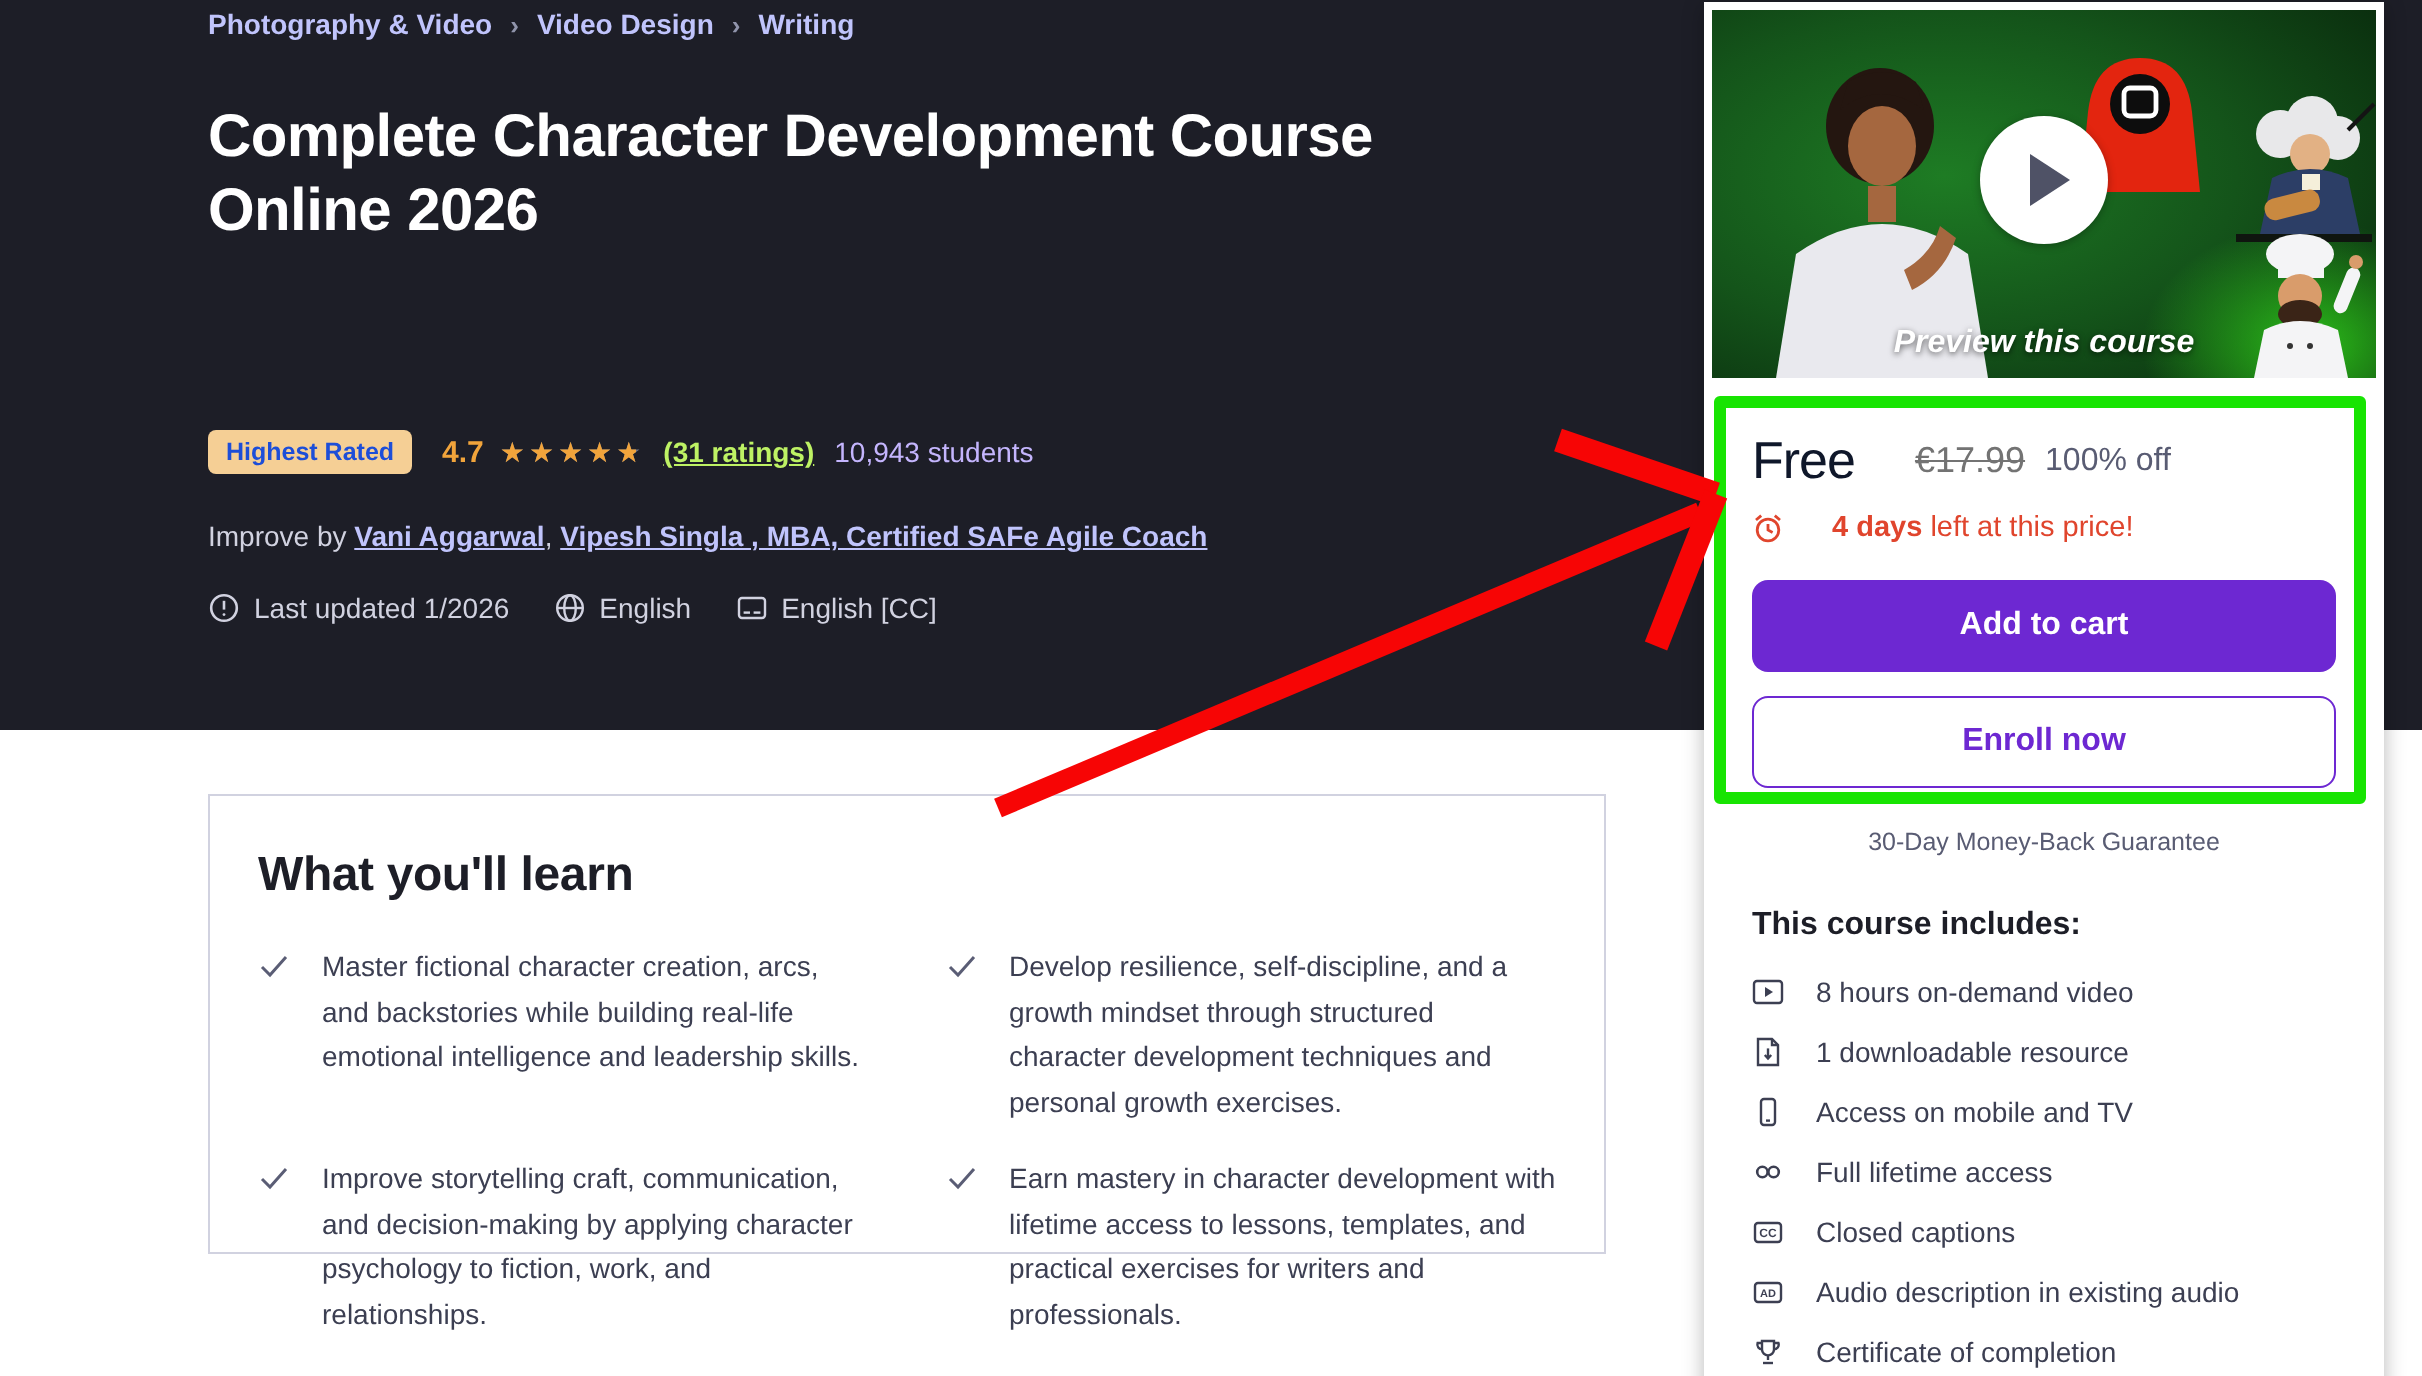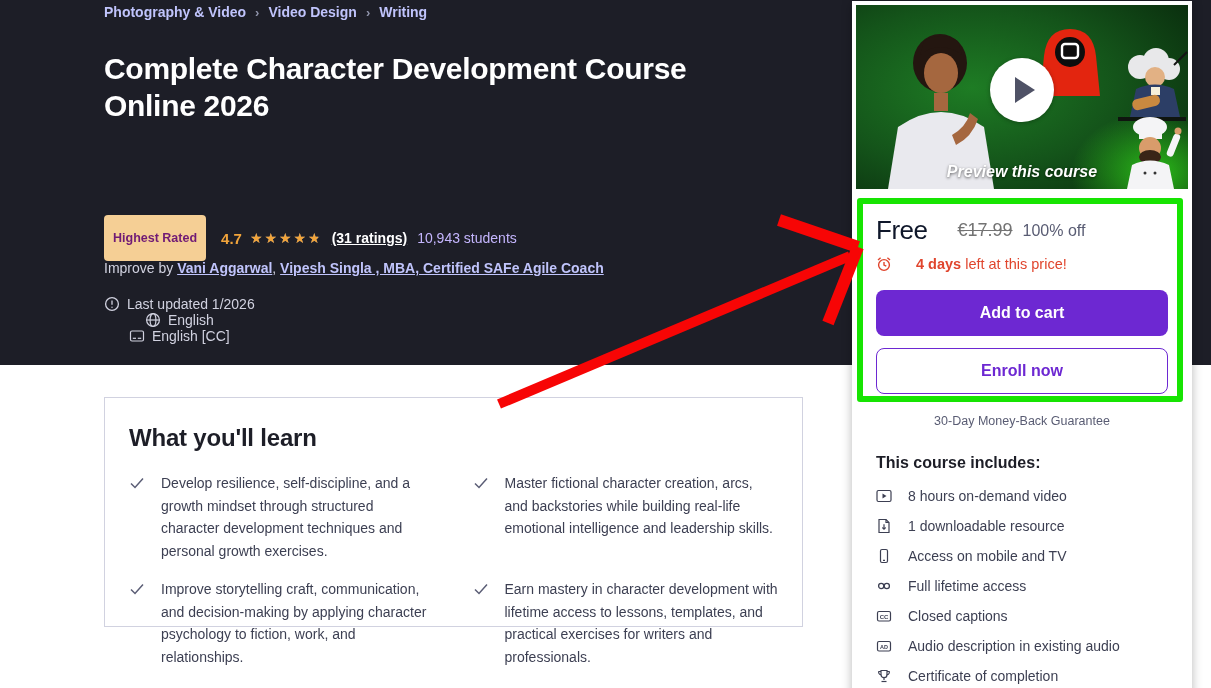--- a/index.html
+++ b/index.html
@@ -18,36 +18,36 @@
   .breadcrumb .crumb { cursor:pointer; }
   .breadcrumb .sep { color:#9094ab; font-size:13px; font-weight:bold; }
 
   .course-title { position:absolute; left:104px; top:50px; width:645px; margin:0;
     font-size:30px; line-height:37px; font-weight:bold; color:#ffffff; letter-spacing:-0.3px; }
 
   .course-subtitle { position:absolute; left:104px; top:144px; width:688px; margin:0;
     font-size:16.5px; line-height:27px; color:#d1d2e0; }
 
   .badge-row { position:absolute; left:104px; top:215px; display:flex; align-items:center; }
-  .badge { background:#f5cf95; color:#701a75; font-size:12.5px; font-weight:bold;
-    padding:16px 9px; border-radius:4px; }
+  .badge { background:#f5cf95; color:#1d4ed8; font-size:12.5px; font-weight:bold;
+    padding:4px 9px; border-radius:4px; }
   .rating-num { color:#f1a43b; font-weight:bold; font-size:15px; margin-left:15px; }
   .stars-wrap { position:relative; display:inline-block; margin-left:8px; font-size:14px;
     letter-spacing:2px; line-height:1; color:#6e7183; }
   .stars-fill { position:absolute; left:0; top:0; width:94%; overflow:hidden; white-space:nowrap;
     color:#f1a43b; }
-  .ratings-link { color:#ffffff; font-weight:bold; font-size:14px; text-decoration:underline;
+  .ratings-link { color:#bef264; font-weight:bold; font-size:14px; text-decoration:underline;
     margin-left:9px; cursor:pointer; }
   .students { color:#c4b5fd; font-size:14px; margin-left:10px; }
 
   .created-row { position:absolute; left:104px; top:260px; font-size:14px; color:#d1d2e0; }
   .instructor-link { color:#c0c4fc; font-weight:bold; text-decoration:underline; cursor:pointer; }
 
-  .meta-row { position:absolute; left:104px; top:296px; display:flex; align-items:center; 
-    font-size:14px; color:#d1d2e0;flex-direction:column; }
+  .meta-row { position:absolute; left:104px; top:296px; display:flex; align-items:center; gap:22px;
+    font-size:14px; color:#d1d2e0; }
   .meta-item { display:flex; align-items:center; gap:7px; }
   .meta-item svg { display:block; }
 
   
   .learn-panel { position:absolute; left:104px; top:397px; width:699px; height:230px;
     background:#fff; border:1px solid #d1d2e0; padding:26px 24px; }
   .learn-title { margin:0; font-size:24px; font-weight:bold; color:#1d1e27; letter-spacing:-0.2px; }
   .learn-grid { margin-top:20px; display:grid; grid-template-columns:1fr 1fr; column-gap:38px; row-gap:16px; }
   .learn-item { display:flex; gap:16px; }
   .learn-item svg { flex:0 0 16px; margin-top:3px; }
@@ -153,27 +153,27 @@
   </div>
 </div>
 
 <section class="learn-panel">
   <h2 class="learn-title">What you'll learn</h2>
   <div class="learn-grid">
     <div class="learn-item">
       <svg width="16" height="16" viewBox="0 0 16 16" fill="none" stroke="#5a5d75" stroke-width="1.5">
           <polyline points="2,8.5 6,12.5 14,3.5"></polyline>
         </svg>
-      <p>Develop resilience, self-discipline, and a growth mindset through structured character development techniques and personal growth exercises.</p>
+      <p>Master fictional character creation, arcs, and backstories while building real-life emotional intelligence and leadership skills.</p>
     </div>
     <div class="learn-item">
       <svg width="16" height="16" viewBox="0 0 16 16" fill="none" stroke="#5a5d75" stroke-width="1.5">
           <polyline points="2,8.5 6,12.5 14,3.5"></polyline>
         </svg>
-      <p>Master fictional character creation, arcs, and backstories while building real-life emotional intelligence and leadership skills.</p>
+      <p>Develop resilience, self-discipline, and a growth mindset through structured character development techniques and personal growth exercises.</p>
     </div>
     <div class="learn-item">
       <svg width="16" height="16" viewBox="0 0 16 16" fill="none" stroke="#5a5d75" stroke-width="1.5">
           <polyline points="2,8.5 6,12.5 14,3.5"></polyline>
         </svg>
       <p>Improve storytelling craft, communication, and decision-making by applying character psychology to fiction, work, and relationships.</p>
     </div>
     <div class="learn-item">
       <svg width="16" height="16" viewBox="0 0 16 16" fill="none" stroke="#5a5d75" stroke-width="1.5">
           <polyline points="2,8.5 6,12.5 14,3.5"></polyline>

